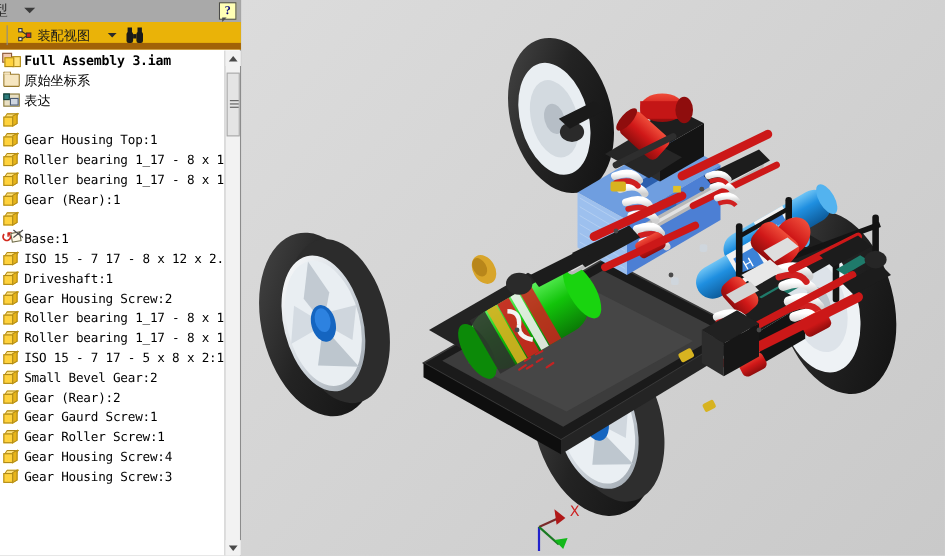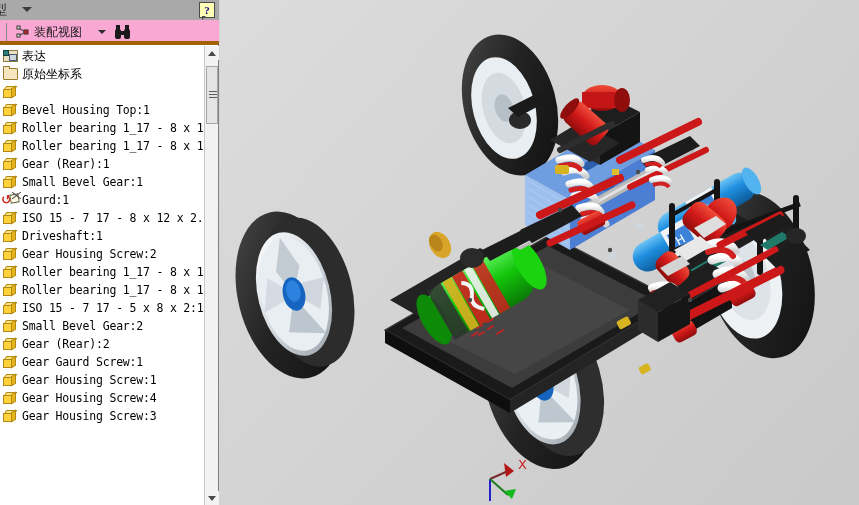--- a/index.html
+++ b/index.html
@@ -45,22 +45,22 @@
     font-family:"Liberation Serif", serif;line-height:16px;
   }
   .help-btn:after{
     content:"";position:absolute;left:2px;top:13px;
     width:0;height:0;border-left:4px solid #4a4a4a;
     border-bottom:4px solid transparent;
   }
 
   .browser-toolbar{
     position:absolute;left:0;top:20px;width:219px;height:25px;
-    background:#f9a8d4;
-    border-bottom:4px solid #a16207;
+    background:#eab308;
+    border-bottom:6px solid #a16207;
     box-sizing:border-box;
   }
   .tb-sep{
     position:absolute;left:6px;top:3px;width:1px;height:18px;
     background:#8a8a8a;
   }
   .av-icon{
     position:absolute;left:16px;top:5px;width:16px;height:16px;
   }
   .av-label{
@@ -255,64 +255,69 @@
           <rect x="1" y="5" width="6" height="10" rx="2" fill="#1a1a1a"></rect>
           <rect x="10" y="5" width="6" height="10" rx="2" fill="#1a1a1a"></rect>
           <rect x="2" y="1" width="4" height="5" fill="#1a1a1a"></rect>
           <rect x="11" y="1" width="4" height="5" fill="#1a1a1a"></rect>
           <rect x="7" y="7" width="3" height="4" fill="#1a1a1a"></rect>
         </svg>
       </div>
     </div>
 
     <div class="tree" id="tree">
+        <div class="node root"><span class="ico"><span class="ic-asm">
+              <span class="c1"></span>
+              <span class="c3"></span>
+              <span class="c2"></span>
+            </span></span><span class="lbl">Full Assembly 3.iam</span></div>
+        <div class="node cjk"><span class="ico"><span class="ic-folder"></span></span><span class="lbl">原始坐标系</span></div>
         <div class="node cjk"><span class="ico"><span class="ic-rep">
               <span class="bk"></span>
               <span class="tl"></span>
               <span class="br"></span>
             </span></span><span class="lbl">表达</span></div>
-        <div class="node cjk"><span class="ico"><span class="ic-folder"></span></span><span class="lbl">原始坐标系</span></div>
         <div class="node"><span class="ico"><span class="ic-part">
               <i class="top"></i>
               <i class="side"></i>
               <i class="front"></i>
             </span></span></div>
         <div class="node"><span class="ico"><span class="ic-part">
               <i class="top"></i>
               <i class="side"></i>
               <i class="front"></i>
-            </span></span><span class="lbl">Bevel Housing Top:1</span></div>
+            </span></span><span class="lbl">Gear Housing Top:1</span></div>
         <div class="node"><span class="ico"><span class="ic-part">
               <i class="top"></i>
               <i class="side"></i>
               <i class="front"></i>
             </span></span><span class="lbl">Roller bearing 1_17 - 8 x 12 x</span></div>
         <div class="node"><span class="ico"><span class="ic-part">
               <i class="top"></i>
               <i class="side"></i>
               <i class="front"></i>
             </span></span><span class="lbl">Roller bearing 1_17 - 8 x 12 x</span></div>
         <div class="node"><span class="ico"><span class="ic-part">
               <i class="top"></i>
               <i class="side"></i>
               <i class="front"></i>
             </span></span><span class="lbl">Gear (Rear):1</span></div>
         <div class="node"><span class="ico"><span class="ic-part">
               <i class="top"></i>
               <i class="side"></i>
               <i class="front"></i>
-            </span></span><span class="lbl">Small Bevel Gear:1</span></div>
+            </span></span></div>
         <div class="node"><span class="ico"><span class="ic-base">
               <span class="upd">↺</span>
               <span class="pin">
                 <b></b>
                 <s></s>
                 <u></u>
               </span>
-            </span></span><span class="lbl">Gaurd:1</span></div>
+            </span></span><span class="lbl">Base:1</span></div>
         <div class="node"><span class="ico"><span class="ic-part">
               <i class="top"></i>
               <i class="side"></i>
               <i class="front"></i>
             </span></span><span class="lbl">ISO 15 - 7 17 - 8 x 12 x 2.5:2</span></div>
         <div class="node"><span class="ico"><span class="ic-part">
               <i class="top"></i>
               <i class="side"></i>
               <i class="front"></i>
             </span></span><span class="lbl">Driveshaft:1</span></div>
@@ -348,21 +353,21 @@
             </span></span><span class="lbl">Gear (Rear):2</span></div>
         <div class="node"><span class="ico"><span class="ic-part">
               <i class="top"></i>
               <i class="side"></i>
               <i class="front"></i>
             </span></span><span class="lbl">Gear Gaurd Screw:1</span></div>
         <div class="node"><span class="ico"><span class="ic-part">
               <i class="top"></i>
               <i class="side"></i>
               <i class="front"></i>
-            </span></span><span class="lbl">Gear Housing Screw:1</span></div>
+            </span></span><span class="lbl">Gear Roller Screw:1</span></div>
         <div class="node"><span class="ico"><span class="ic-part">
               <i class="top"></i>
               <i class="side"></i>
               <i class="front"></i>
             </span></span><span class="lbl">Gear Housing Screw:4</span></div>
         <div class="node"><span class="ico"><span class="ic-part">
               <i class="top"></i>
               <i class="side"></i>
               <i class="front"></i>
             </span></span><span class="lbl">Gear Housing Screw:3</span></div>

